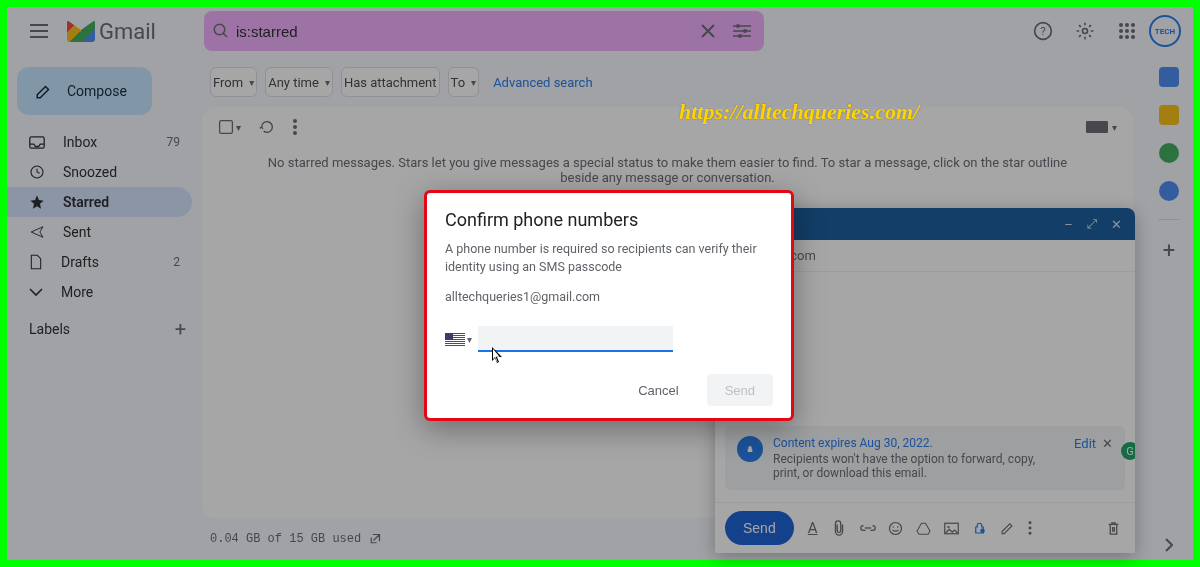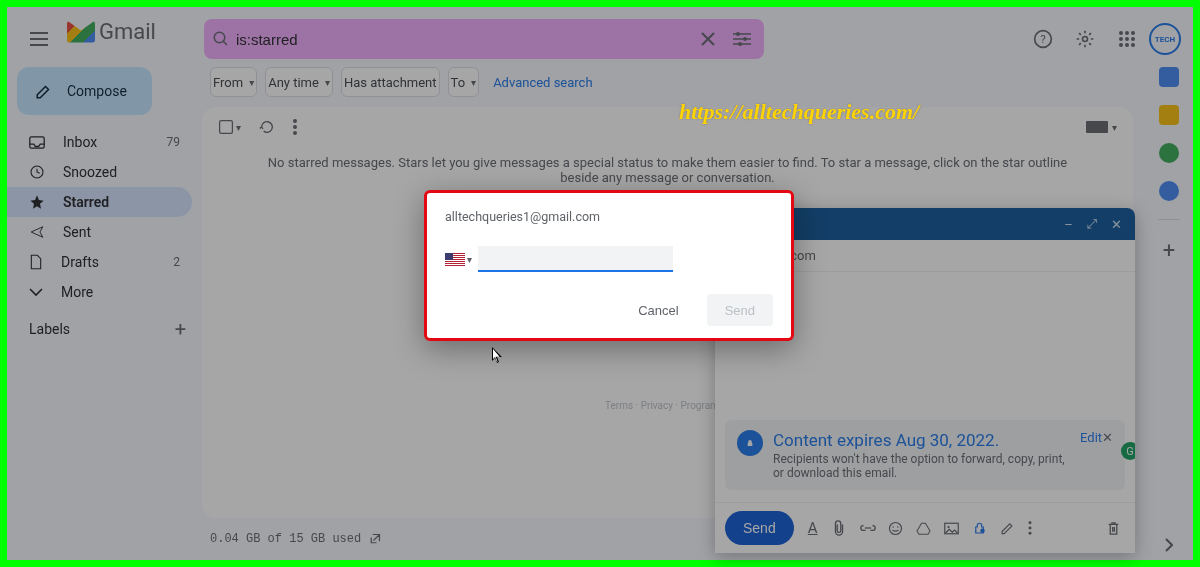--- a/index.html
+++ b/index.html
@@ -19,22 +19,22 @@
   .scrim {
     position: absolute;
     inset: 0;
     background: rgba(32,33,36,0.4);
     z-index: 50;
   }
   
   .topbar {
     height: 48px;
     display: flex;
-    align-items: flex-start;
-    padding: 12px 12px;
+    align-items: center;
+    padding: 4px 12px;
     gap: 8px;
   }
   .iconbtn {
     width: 40px; height: 40px;
     display: flex; align-items: center; justify-content: center;
     border-radius: 50%;
     color: #5f6368;
     cursor: pointer;
   }
   .logo { display: flex; align-items: center; gap: 4px; font-size: 22px; color: #5f6368; }
@@ -159,22 +159,22 @@
     font-size: 12px; color: #5f6368;
     align-items: flex-start;
   }
   .conf-icon {
     width: 26px; height: 26px; border-radius: 50%;
     background: #1a73e8; color: #fff;
     display: flex; align-items: center; justify-content: center;
     flex: none;
   }
   .conf-text { flex: 1; }
-  .conf-title { color: #1a73e8; font-size: 17px; margin-bottom: 2px; }
-  .conf-actions { display: flex; align-items: center; gap: 0; color: #1a73e8; font-size: 13px; }
+  .conf-title { color: #1a73e8; font-size: 12px; margin-bottom: 2px; }
+  .conf-actions { display: flex; align-items: center; gap: 6px; color: #1a73e8; font-size: 13px; }
   .conf-x { color: #5f6368; cursor: pointer; }
   .green-badge {
     position: absolute; right: -4px; bottom: 42px;
     width: 18px; height: 18px; border-radius: 50%;
     background: #0f9d58; color: #fff;
     font-size: 11px; display:flex;align-items:center;justify-content:center;
   }
   .cw-toolbar {
     display: flex; align-items: center; gap: 10px;
     padding: 8px 10px; border-top: 1px solid #eee;
@@ -537,20 +537,22 @@
         <svg width="13" height="15" viewBox="0 0 16 18">
             <path d="M2 4h12M6 4V2h4v2M4 4v12h8V4M7 7v6M9 7v6" fill="none" stroke="#5f6368" stroke-width="1.6"></path>
           </svg>
       </span>
     </div>
   </div>
 
   <div class="scrim"></div>
 
   <div class="dialog">
+    <h2>Confirm phone numbers</h2>
+    <p>A phone number is required so recipients can verify their identity using an SMS passcode</p>
     <div class="dlg-email">alltechqueries1@gmail.com</div>
     <div class="flag-row">
       <span style="display:flex;align-items:center;gap:2px;cursor:pointer">
         <span class="flag"></span>
         <span class="chev">▾</span>
       </span>
       <input class="phone-input" type="text" style="">
     </div>
     <div class="dlg-actions">
       <button class="dlg-btn">Cancel</button>

